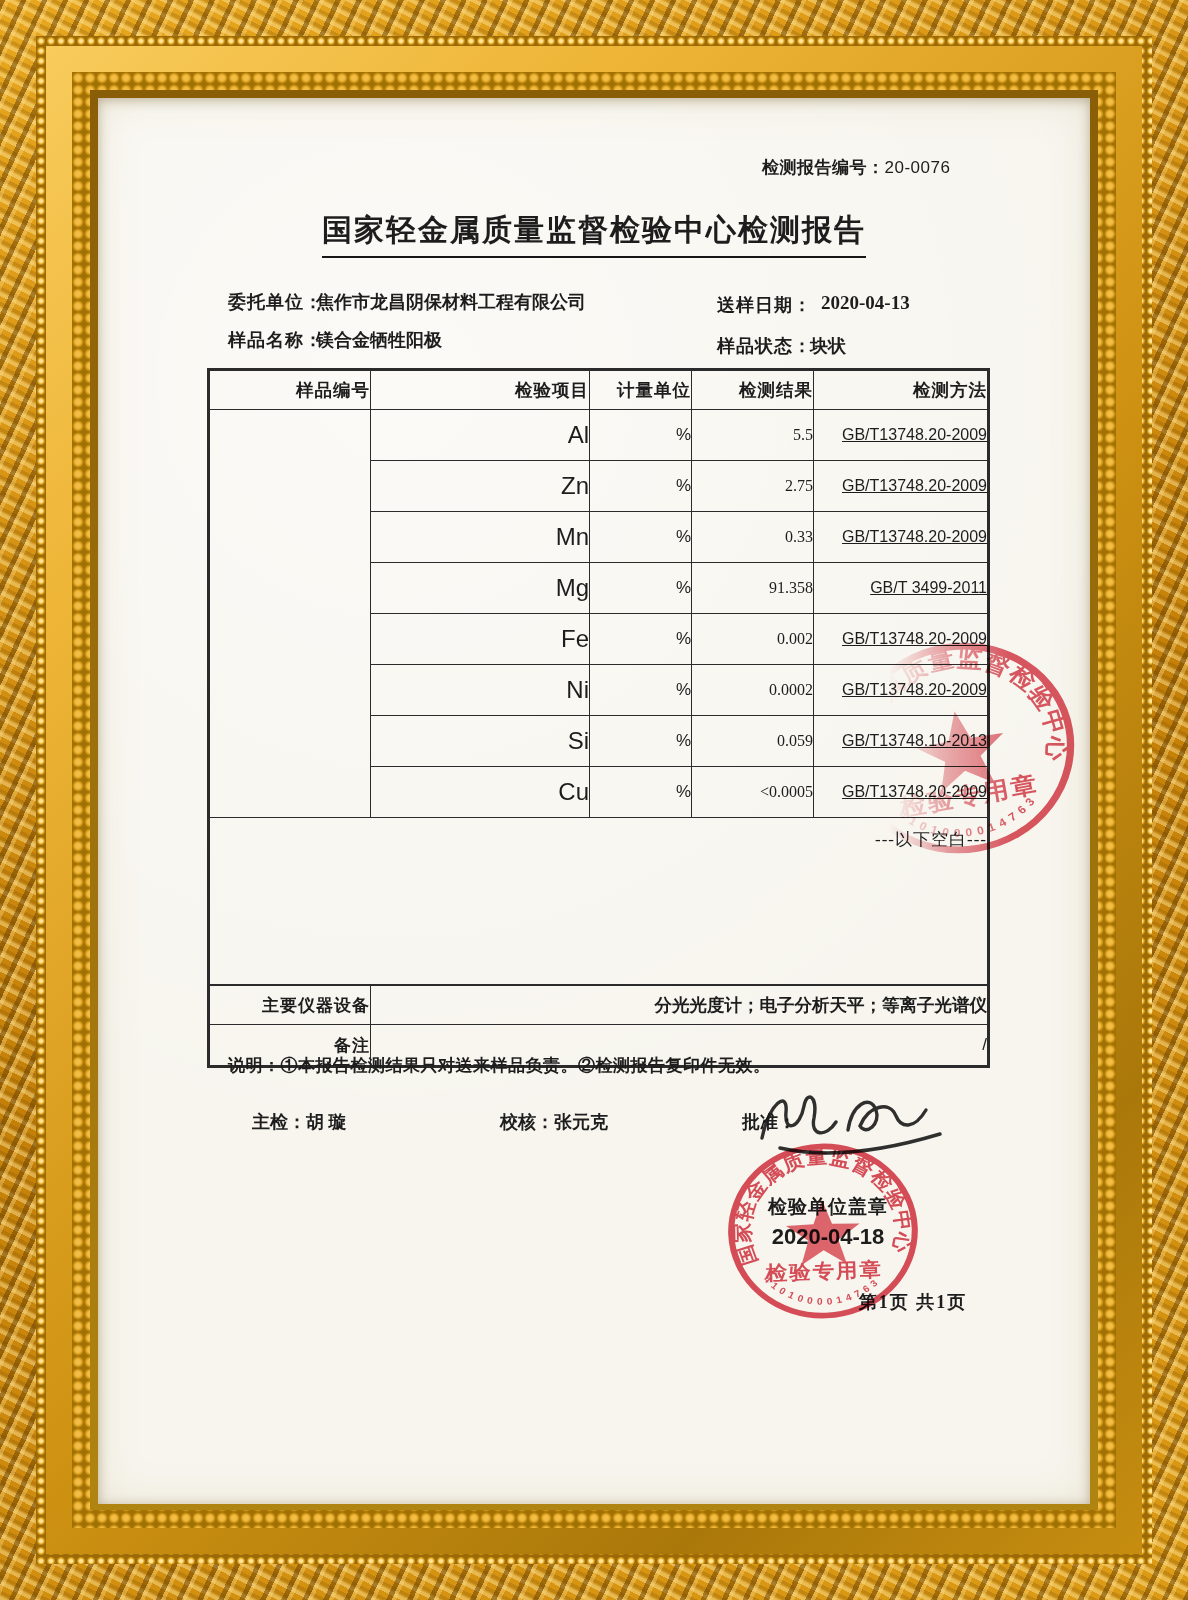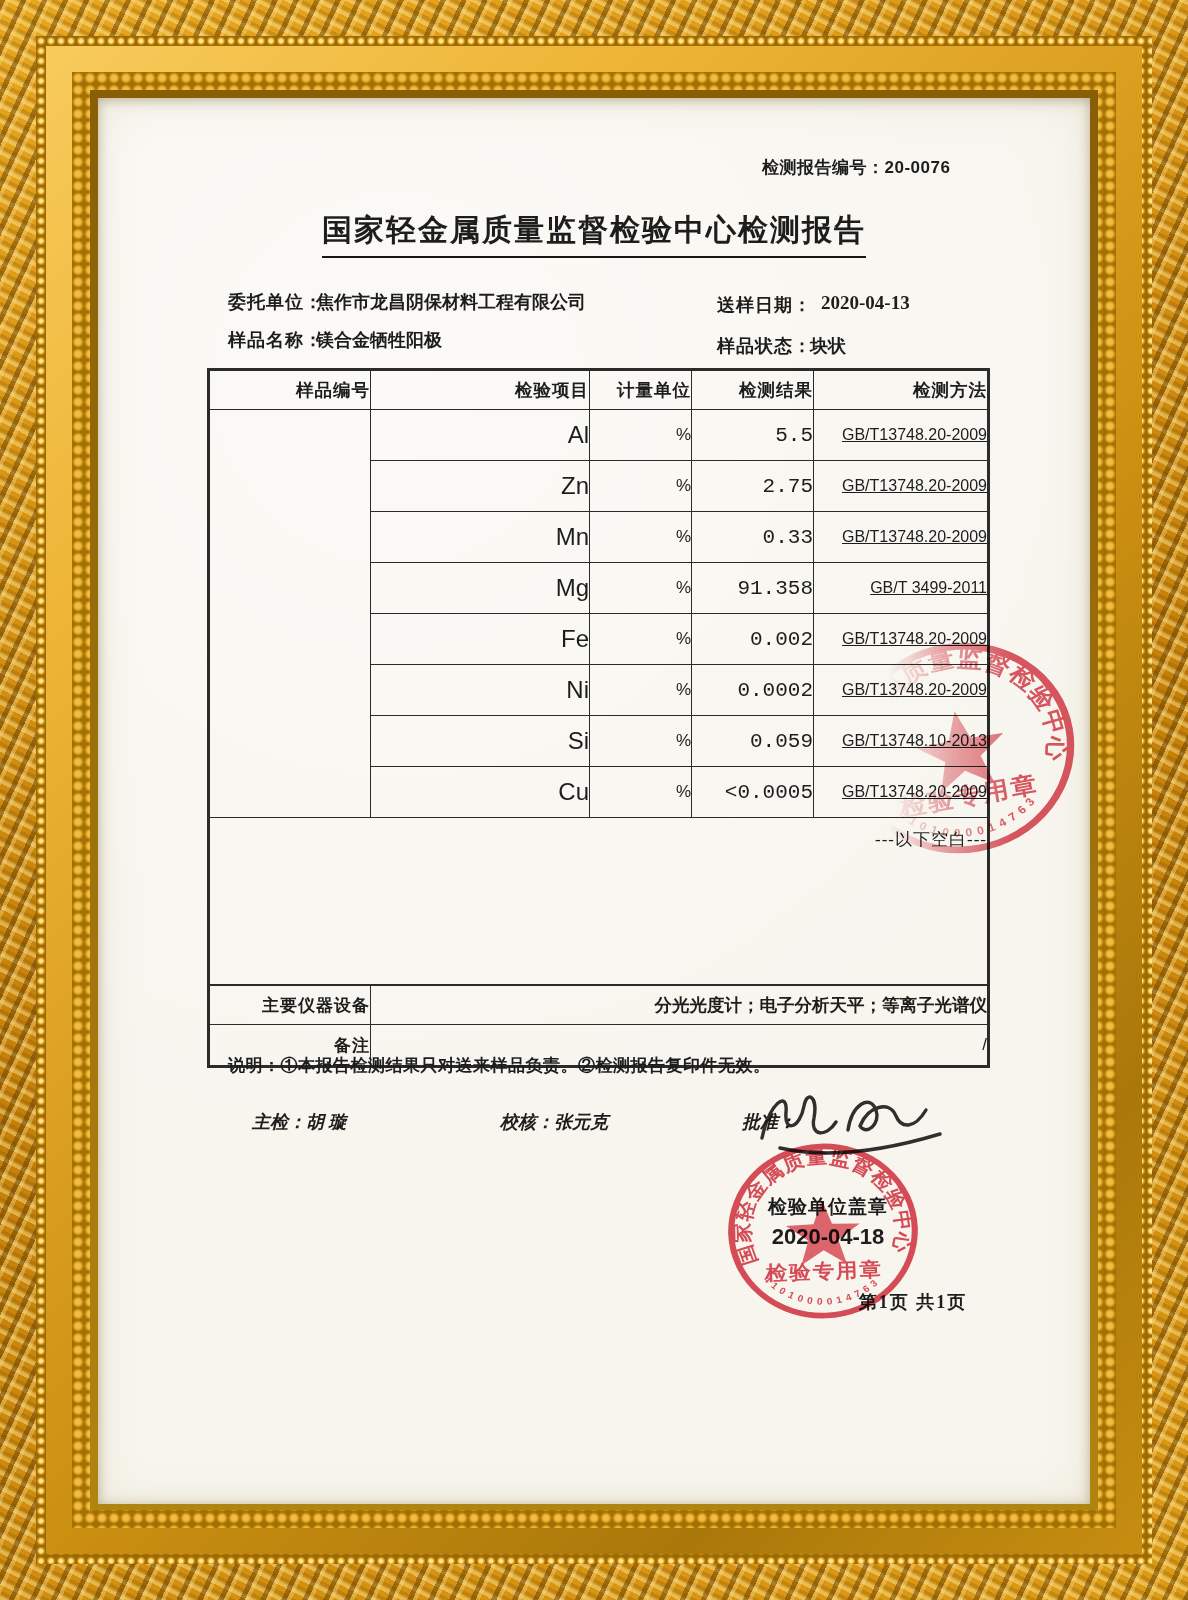--- a/index.html
+++ b/index.html
@@ -41,21 +41,21 @@
   
   .paper{
     position:absolute;left:98px;top:98px;right:98px;bottom:96px;
     background:
       radial-gradient(circle at 30% 20%, rgba(255,255,255,.5), transparent 60%),
       #f7f5ee;
     box-shadow:inset 0 2px 12px rgba(90,60,5,.35), inset 0 0 46px rgba(160,120,30,.12);
   }
   .abs{position:absolute;}
   .report-no{left:664px;top:58px;font-size:17px;font-weight:600;letter-spacing:.5px;}
-  .report-no .num{font-family:"Liberation Sans","DejaVu Sans",sans-serif;font-weight:700;}
+  .report-no .num{font-family:"Liberation Sans","DejaVu Sans",sans-serif;font-weight:400;}
   .title-wrap{top:112px;left:0;right:0;text-align:center;}
   .title{
     display:inline-block;font-size:30px;font-weight:700;letter-spacing:2px;
     border-bottom:2.5px solid #161616;padding-bottom:5px;
   }
   .lab{font-size:18px;font-weight:600;letter-spacing:1px;text-align:right;}
   .val{font-size:18px;font-weight:700;}
   .val-sans{font-family:Liberation Serif, serif;font-size:19px;font-weight:700;margin-left:11px;}
   
   .tbl-wrap{left:109px;top:270px;}
@@ -65,31 +65,31 @@
   }
   table.results td,table.results th{
     border:1.6px solid #2b2b2b;text-align:right;vertical-align:middle;
     padding:0;color:#1d1d1d;overflow:hidden;
   }
   table.results{border:3px solid #2b2b2b;}
   tr.hdr th{height:38px;font-size:17.5px;font-weight:600;letter-spacing:1px;}
   tr.data-row td{height:50px;}
   td.c-item{font-family:"Liberation Sans","DejaVu Sans",sans-serif;font-size:24px;}
   td.c-unit{font-family:"Liberation Sans","DejaVu Sans",sans-serif;font-size:17px;}
-  td.c-result{font-family:Liberation Mono, monospace;font-size:21px;}
+  td.c-result{font-family:Liberation Serif, serif;font-size:16px;}
   td.c-method{font-family:"Liberation Sans","DejaVu Sans",sans-serif;font-size:16px;text-decoration:underline;}
   tr.blank-row td{height:156px;vertical-align:top;padding-top:10px;font-size:17px;letter-spacing:1px;}
   tr.instr-row td{height:38px;border-top:2.4px solid #2b2b2b;margin-top:20px;}
   tr.rem-row td{height:40px;}
   td.side-lbl{font-size:17px;font-weight:600;letter-spacing:1px;}
   td.side-val{text-align:left;padding-left:14px;font-size:17.5px;font-weight:600;}
   td.side-val-sans{text-align:left;padding-left:14px;font-family:"Liberation Sans","DejaVu Sans",sans-serif;font-size:17px;}
   .note-line{left:130px;top:956px;font-size:17px;font-weight:600;letter-spacing:.5px;}
   
-  .sig-row{top:1012px;font-size:18px;font-weight:600;font-style:italic;}
+  .sig-row{top:1012px;font-size:18px;font-weight:600;}
   .sig-inspector{left:154px;}
   .sig-reviewer{left:402px;text-align:right;}
   .sig-approver{left:644px;}
   .sig-svg{left:646px;top:978px;width:210px;height:92px;}
   
   .seal-label{left:625px;top:1096px;width:210px;text-align:center;font-size:19px;font-weight:600;letter-spacing:1px;z-index:2;}
   .seal-date{left:625px;top:1126px;width:210px;text-align:center;z-index:2;
     font-family:"Liberation Sans","DejaVu Sans",sans-serif;font-size:22px;font-weight:700;}
   .stamp{mix-blend-mode:multiply;opacity:.93;z-index:3;}
   .stamp-main{left:623px;top:1039px;width:204px;height:188px;transform:rotate(-2deg);}

